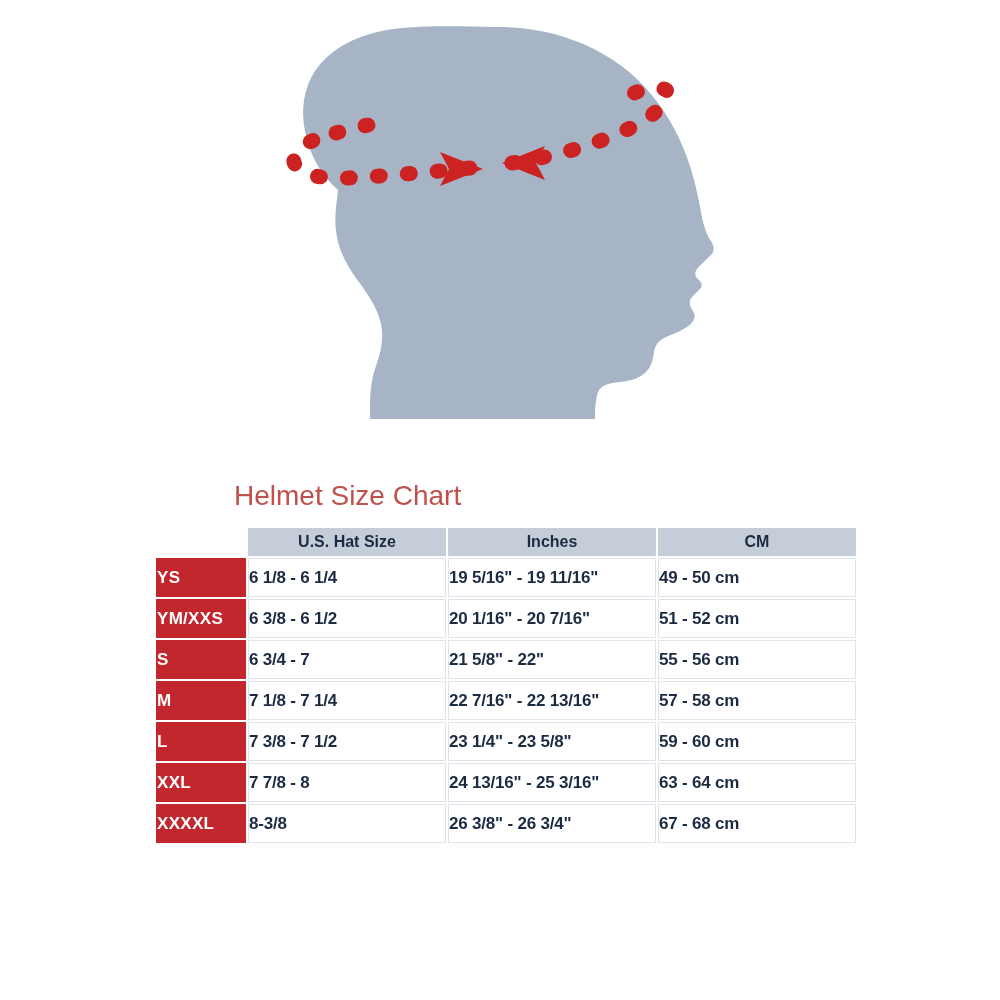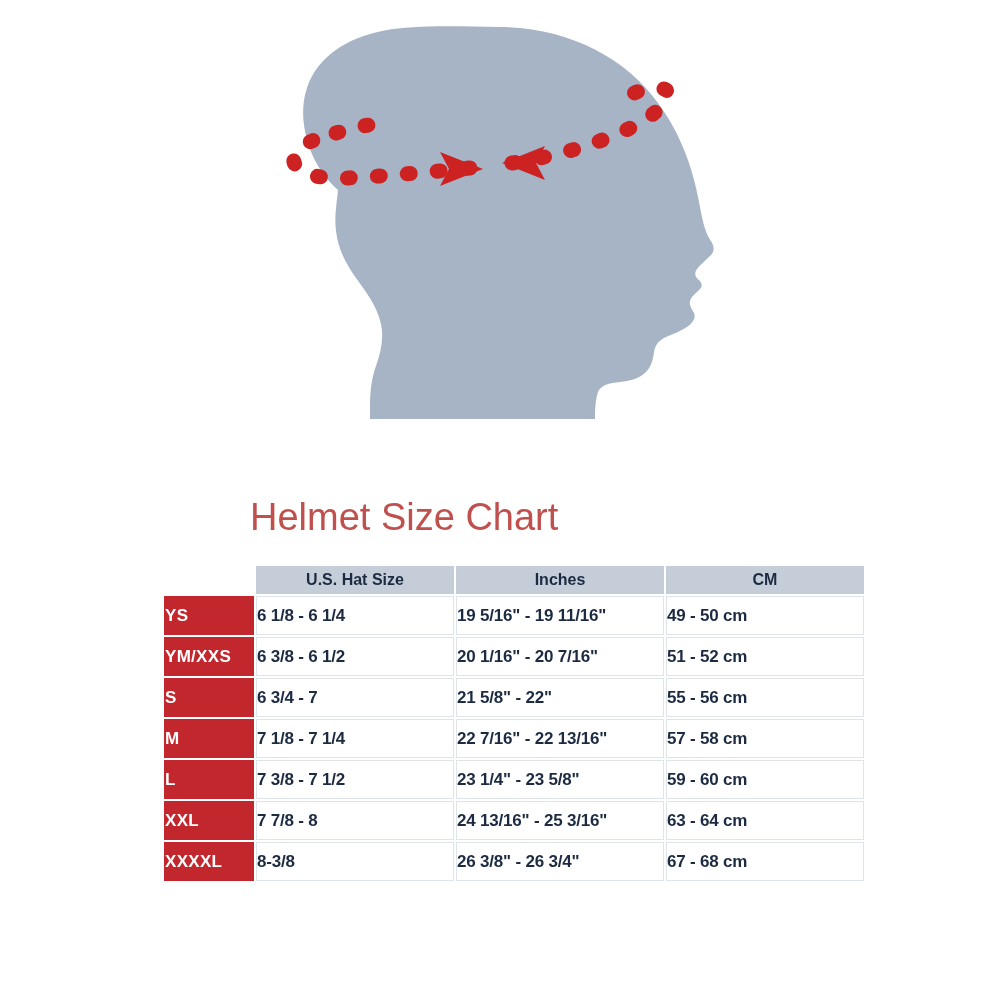--- a/index.html
+++ b/index.html
@@ -31,36 +31,36 @@
 
   
   #chart-block {
     position: absolute;
     left: 150px;
     top: 472px;
     width: 700px;
   }
 
   #chart-title {
-    font-size: 38px;
+    font-size: 28px;
     font-weight: 400;
     color: #c0504d;
     letter-spacing: 0px;
     line-height: 1.0;
     padding: 10px 0 12px 84px;
-    margin: 16px;
+    margin: 0;
     white-space: nowrap;
   }
 
   table.size-table {
     border-collapse: separate;
     border-spacing: 2px 2px;
     width: 698px;
     table-layout: fixed;
-    margin: 12px;
+    margin: 4px;
   }
 
   table.size-table col.c-label { width: 90px; }
   table.size-table col.c-hat   { width: 198px; }
   table.size-table col.c-in    { width: 208px; }
   table.size-table col.c-cm    { width: 198px; }
 
   thead th {
     height: 28px;
     background: #c5cdd9;

